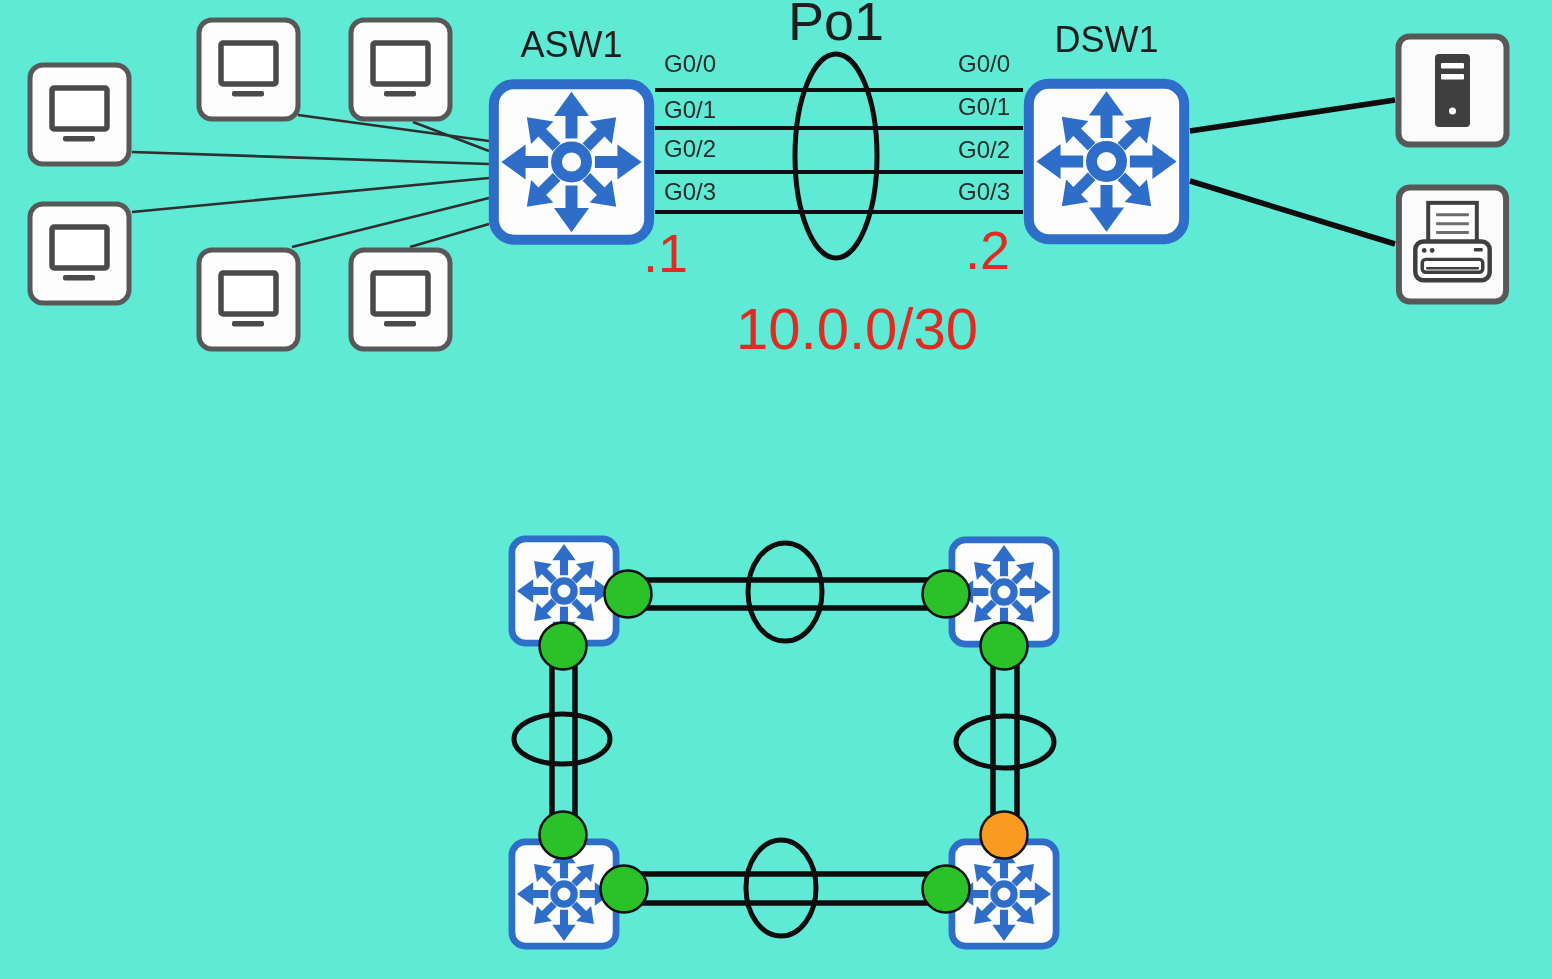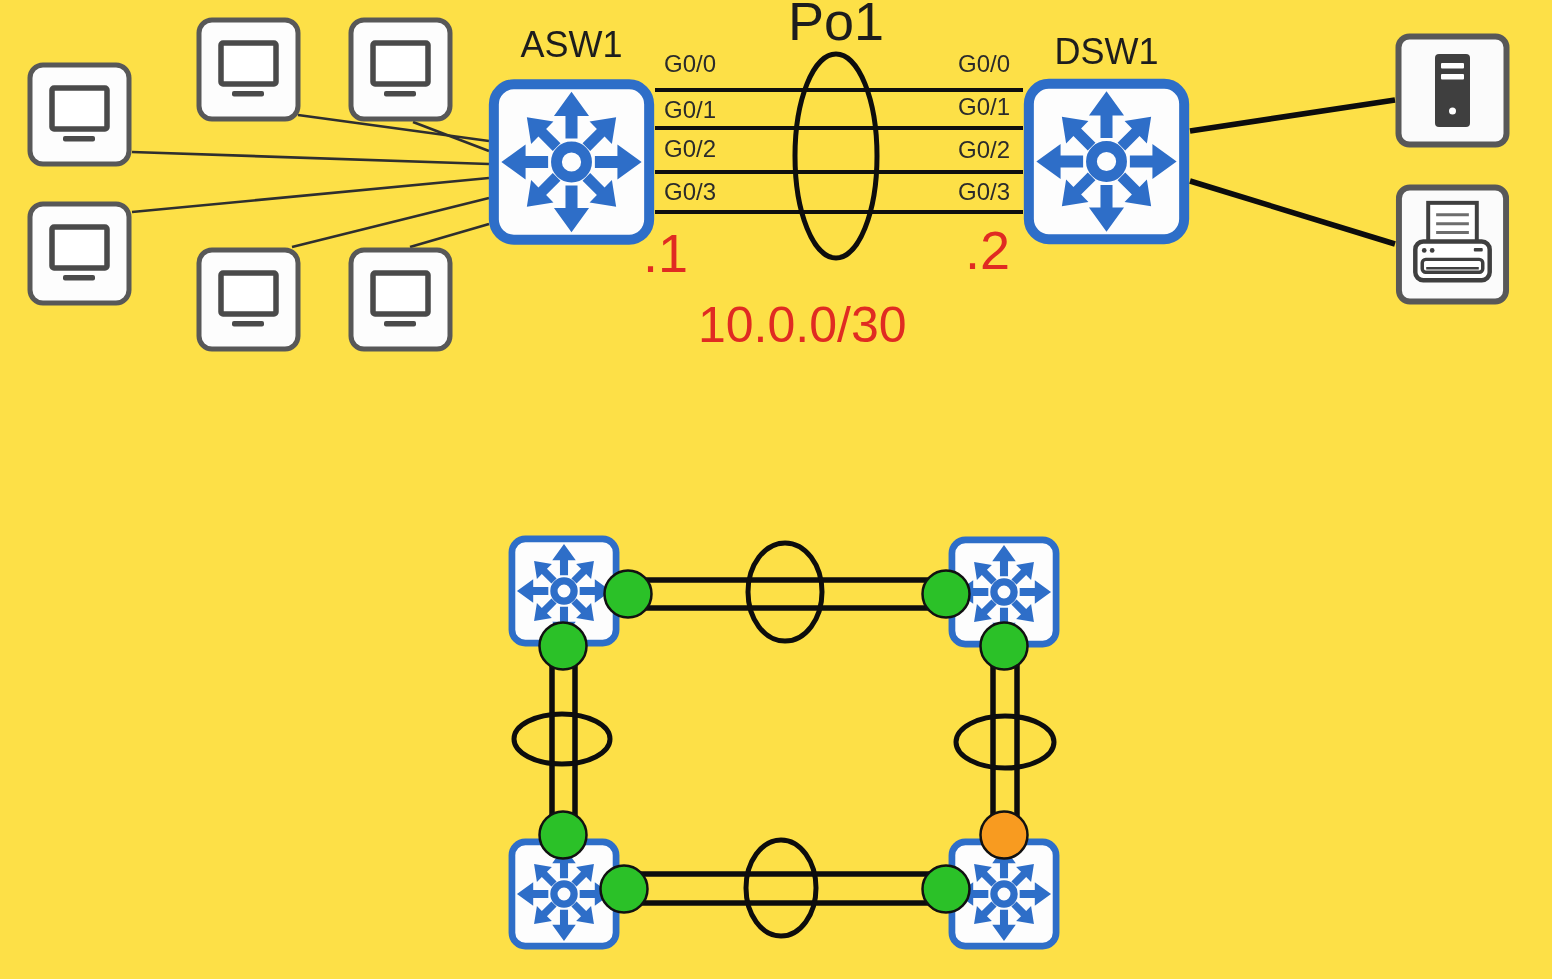--- a/index.html
+++ b/index.html
@@ -1,29 +1,29 @@
 <!DOCTYPE html>
 <html><head>
 <meta charset="utf-8">
 <style>
   html,body{margin:0;padding:0;background:#ffffff;}
   .stage{
-    position:relative;width:1552px;height:979px;background:#fde047;
+    position:relative;width:1552px;height:979px;background:#5eead4;
     font-family:"Liberation Sans", sans-serif;overflow:hidden;
   }
   .stage svg.scene{position:absolute;left:0;top:0;}
   .lbl{position:absolute;line-height:1;white-space:nowrap;}
   .lbl-black{color:#1d1d1d;}
   .lbl-red{color:#e02b22;}
   .device-name{font-size:36px;text-align:center;width:167px;}
   .po1{font-size:54px;text-align:center;width:160px;}
   .port-lbl{font-size:24px;color:#2b2b2b;}
   .port-lbl.right{width:130px;text-align:right;}
   .ip-suffix{font-size:54px;}
-  .subnet{font-size:50px;text-align:left;width:280px;}
+  .subnet{font-size:58px;text-align:right;width:280px;}
 </style>
 </head>
 <body>
 
 <div class="stage">
 
   <svg class="scene" width="1552" height="979" viewBox="0 0 1552 979">
     <defs>
 
       <path id="sw-arrow" d="M50 8 L60.5 22.5 L53.6 22.5 L53.6 36 L46.4 36 L46.4 22.5 L39.5 22.5 Z" fill="#2e6ec8"></path>
@@ -147,21 +147,21 @@
         <circle cx="1004" cy="646" r="23.5" fill="#2bc128"></circle>
         <circle cx="563" cy="835" r="23.5" fill="#2bc128"></circle>
         <circle cx="1004" cy="835" r="23.5" fill="#f89b20"></circle>
         <circle cx="624" cy="889" r="23.5" fill="#2bc128"></circle>
         <circle cx="946" cy="889" r="23.5" fill="#2bc128"></circle>
       </g>
     </g>
   </svg>
 
   <div class="lbl lbl-black device-name" style="left:488px;top:27px;">ASW1</div>
-  <div class="lbl lbl-black device-name" style="left:1023px;top:22px;margin-top:12px;">DSW1</div>
+  <div class="lbl lbl-black device-name" style="left:1023px;top:22px;">DSW1</div>
   <div class="lbl lbl-black po1" style="left:756px;top:-6px;">Po1</div>
 
   <div class="lbl port-lbl" style="left:664px;top:52px;">G0/0</div>
   <div class="lbl port-lbl" style="left:664px;top:98px;">G0/1</div>
   <div class="lbl port-lbl" style="left:664px;top:137px;">G0/2</div>
   <div class="lbl port-lbl" style="left:664px;top:180px;">G0/3</div>
 
   <div class="lbl port-lbl right" style="left:880px;top:52px;">G0/0</div>
   <div class="lbl port-lbl right" style="left:880px;top:95px;">G0/1</div>
   <div class="lbl port-lbl right" style="left:880px;top:138px;">G0/2</div>

